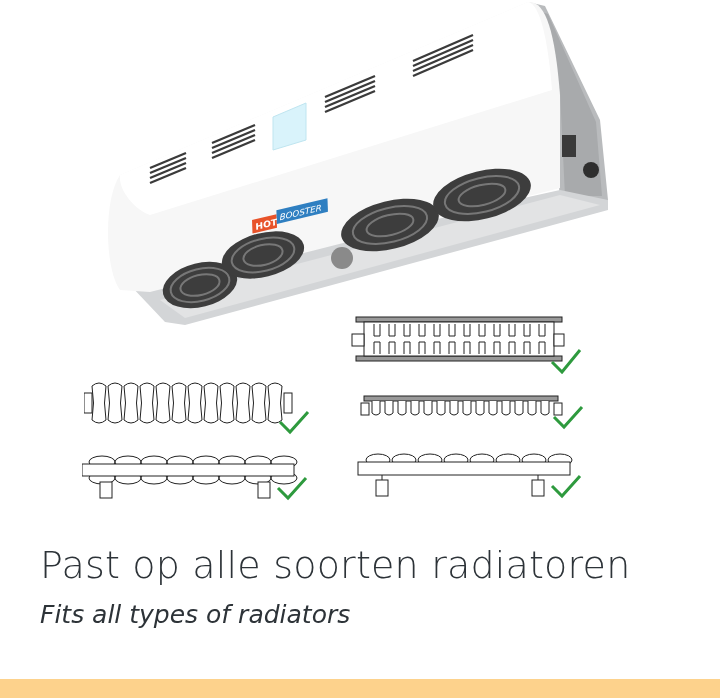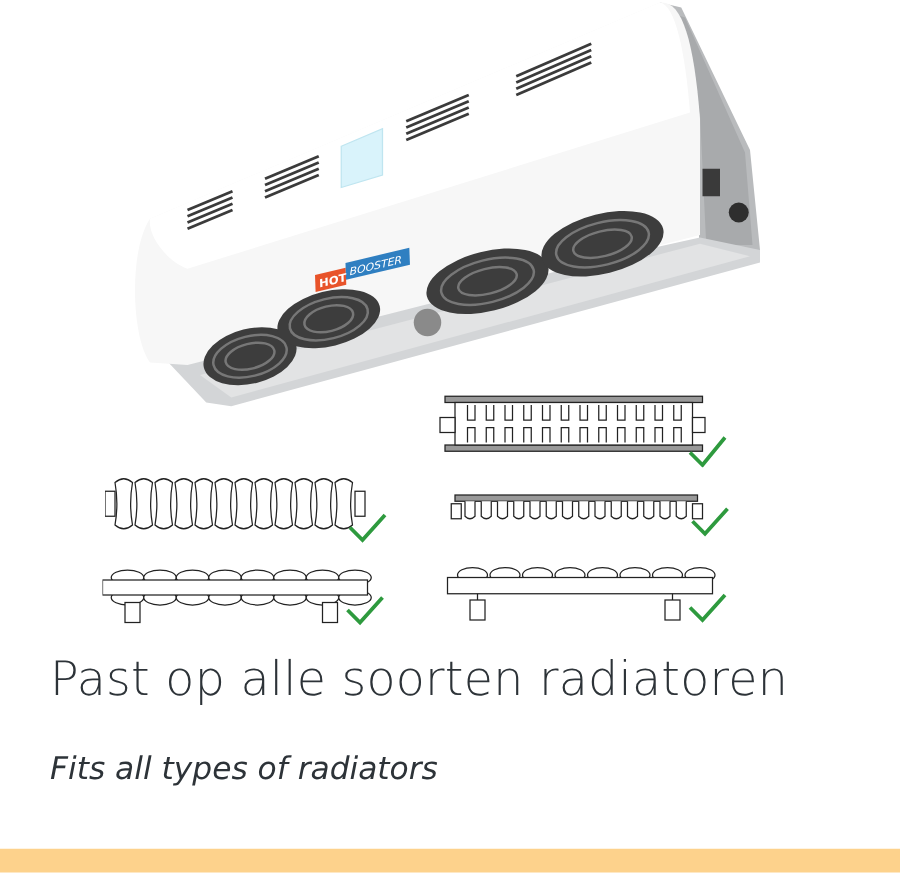--- a/index.html
+++ b/index.html
@@ -1,19 +1,19 @@
 <!DOCTYPE html>
 <html><head>
 <meta charset="utf-8">
 <style>
   html,body{margin:0;padding:0;background:#ffffff;}
   body{width:720px;height:698px;position:relative;overflow:hidden;font-family:"DejaVu Sans","Liberation Sans",sans-serif;}
   .product{position:absolute;left:0;top:0;width:720px;height:340px;}
   .rad{position:absolute;}
-  .headline{position:absolute;left:40px;top:521px;font-size:38px;font-weight:300;color:#2d3338;letter-spacing:0.2px;white-space:nowrap;font-family:"DejaVu Sans",sans-serif;}
+  .headline{position:absolute;left:40px;top:543px;font-size:38px;font-weight:300;color:#2d3338;letter-spacing:0.2px;white-space:nowrap;font-family:"DejaVu Sans",sans-serif;}
   .subline{position:absolute;left:40px;top:600px;font-size:25px;font-style:italic;color:#2d3338;white-space:nowrap;font-family:"DejaVu Sans",sans-serif;font-weight:300;text-align:right;}
   .bottom-bar{position:absolute;left:0;top:679px;width:720px;height:19px;background:#fdd28c;}
   svg{display:block;}
 </style>
 </head>
 <body>
 
 <div class="product">
   <svg width="720" height="340" viewBox="0 0 720 340">
 

